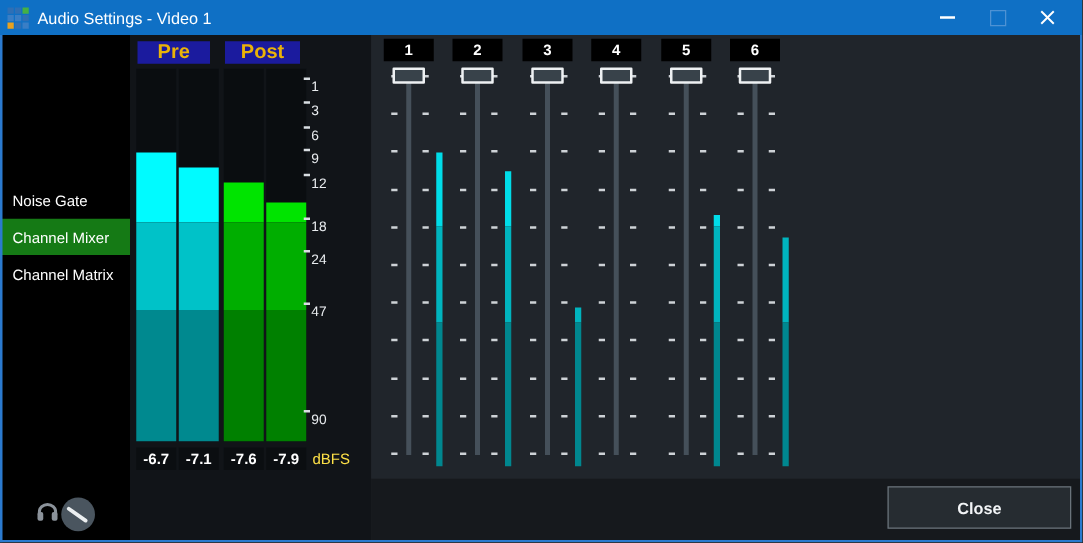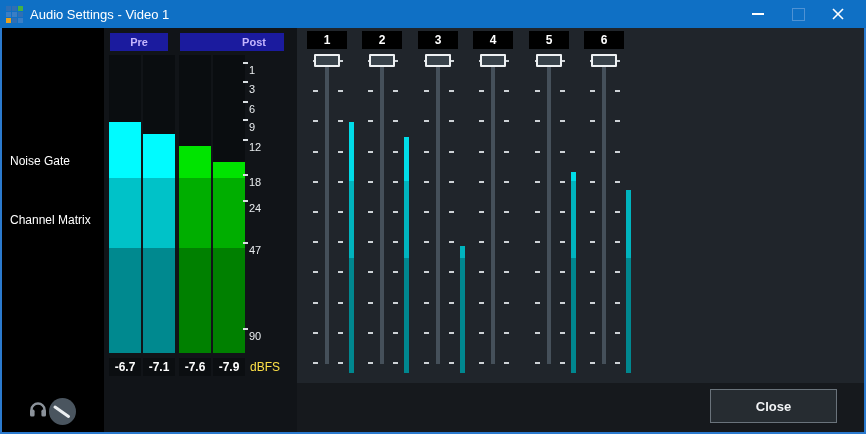--- a/index.html
+++ b/index.html
@@ -20,42 +20,42 @@
   .max-glyph{width:11px;height:11px;border:1px solid #4e92d4;}
 
   
   .sidebar{left:0;top:28px;width:104px;height:404px;background:#000000;}
   .side-item{position:absolute;left:0;width:104px;height:29px;color:#ffffff;font-size:12px;
              display:flex;align-items:center;padding-left:10px;box-sizing:border-box;cursor:default;}
   .side-item.sel{background:#157a15;}
 
   
   .panel-meters{left:104px;top:28px;width:193px;height:404px;background:#111418;}
-  .grp-label{position:absolute;top:33px;height:18px;background:#1b1b9e;color:#c4b5fd;
-             font-size:11px;font-weight:bold;display:flex;align-items:center;justify-content:center;}
+  .grp-label{position:absolute;top:33px;height:18px;background:#1b1b9e;color:#eab308;
+             font-size:16px;font-weight:bold;display:flex;align-items:center;justify-content:center;}
   .meter-col{position:absolute;top:55px;width:32px;height:298px;background:#0a0d10;}
   .val-box{position:absolute;top:358px;width:32px;height:18px;background:#0b0e11;color:#ffffff;
            font-size:12px;font-weight:bold;display:flex;align-items:center;justify-content:center;}
   .unit-label{position:absolute;left:250px;top:358px;color:#fde047;font-size:12px;height:18px;
               display:flex;align-items:center;}
   .scale-tick{position:absolute;width:5px;height:2px;background:#d9dee2;}
   .scale-num{position:absolute;color:#e9ecef;font-size:11px;line-height:12px;}
 
   
   .panel-sliders{left:297px;top:28px;width:567px;height:355px;background:#20252b;}
   .panel-footer{left:297px;top:383px;width:567px;height:49px;background:#16191d;}
   .hdr-box{position:absolute;top:31px;width:40px;height:18px;background:#000000;color:#ffffff;
            font-size:12px;font-weight:bold;display:flex;align-items:center;justify-content:center;}
   .track{position:absolute;top:60px;width:4px;height:304px;background:#45505a;}
   .handle{position:absolute;top:54px;width:26px;height:13px;background:#38424a;
           border:2px solid #eef1f3;box-sizing:border-box;border-radius:1px;}
   .tickdash{position:absolute;width:5px;height:2px;background:#cdd2d6;}
 
   
-  .close-btn{left:710px;top:389px;width:127px;height:34px;background:#262c31;border:1px solid #6a737b;
+  .close-btn{left:710px;top:389px;width:147px;height:34px;background:#262c31;border:1px solid #6a737b;
              box-sizing:border-box;color:#f2f4f6;font-size:13px;font-weight:bold;
              display:flex;align-items:center;justify-content:center;cursor:default;}
   .knob{left:49px;top:398px;width:27px;height:27px;border-radius:50%;background:#4a555f;}
 
   
   .wb{background:#2b7ace;}
 </style>
 </head>
 <body>
 
@@ -85,26 +85,27 @@
         <svg width="14" height="14" viewBox="0 0 14 14">
           <line x1="2" y1="2" x2="12" y2="12" stroke="#ffffff" stroke-width="1.6"></line>
           <line x1="12" y1="2" x2="2" y2="12" stroke="#ffffff" stroke-width="1.6"></line>
         </svg>
       </div>
     </div>
   </div>
 
   <div class="abs sidebar">
     <div class="side-item" style="top:118px">Noise Gate</div>
+    <div class="side-item sel" style="top:147px">Channel Mixer</div>
     <div class="side-item" style="top:177px">Channel Matrix</div>
   </div>
 
   <div class="abs panel-meters"></div>
   <div class="abs grp-label" style="left:110px;width:58px;">Pre</div>
-  <div class="abs grp-label" style="left:180px;width:60px;padding-left:44px;">Post</div>
+  <div class="abs grp-label" style="left:180px;width:60px;">Post</div>
   <div id="meter-bars">
       <div class="abs meter-col" style="left: 109px;">
         <div class="abs" style="left: 0px; top: 67px; width: 32px; height: 56px; background: rgb(0, 251, 255); position: absolute;"></div>
         <div class="abs" style="left: 0px; top: 123px; width: 32px; height: 70px; background: rgb(0, 194, 200); position: absolute;"></div>
         <div class="abs" style="left: 0px; top: 193px; width: 32px; height: 105px; background: rgb(0, 137, 143); position: absolute;"></div>
       </div>
       <div class="abs meter-col" style="left: 143px;">
         <div class="abs" style="left: 0px; top: 79px; width: 32px; height: 44px; background: rgb(0, 251, 255); position: absolute;"></div>
         <div class="abs" style="left: 0px; top: 123px; width: 32px; height: 70px; background: rgb(0, 194, 200); position: absolute;"></div>
         <div class="abs" style="left: 0px; top: 193px; width: 32px; height: 105px; background: rgb(0, 137, 143); position: absolute;"></div>

